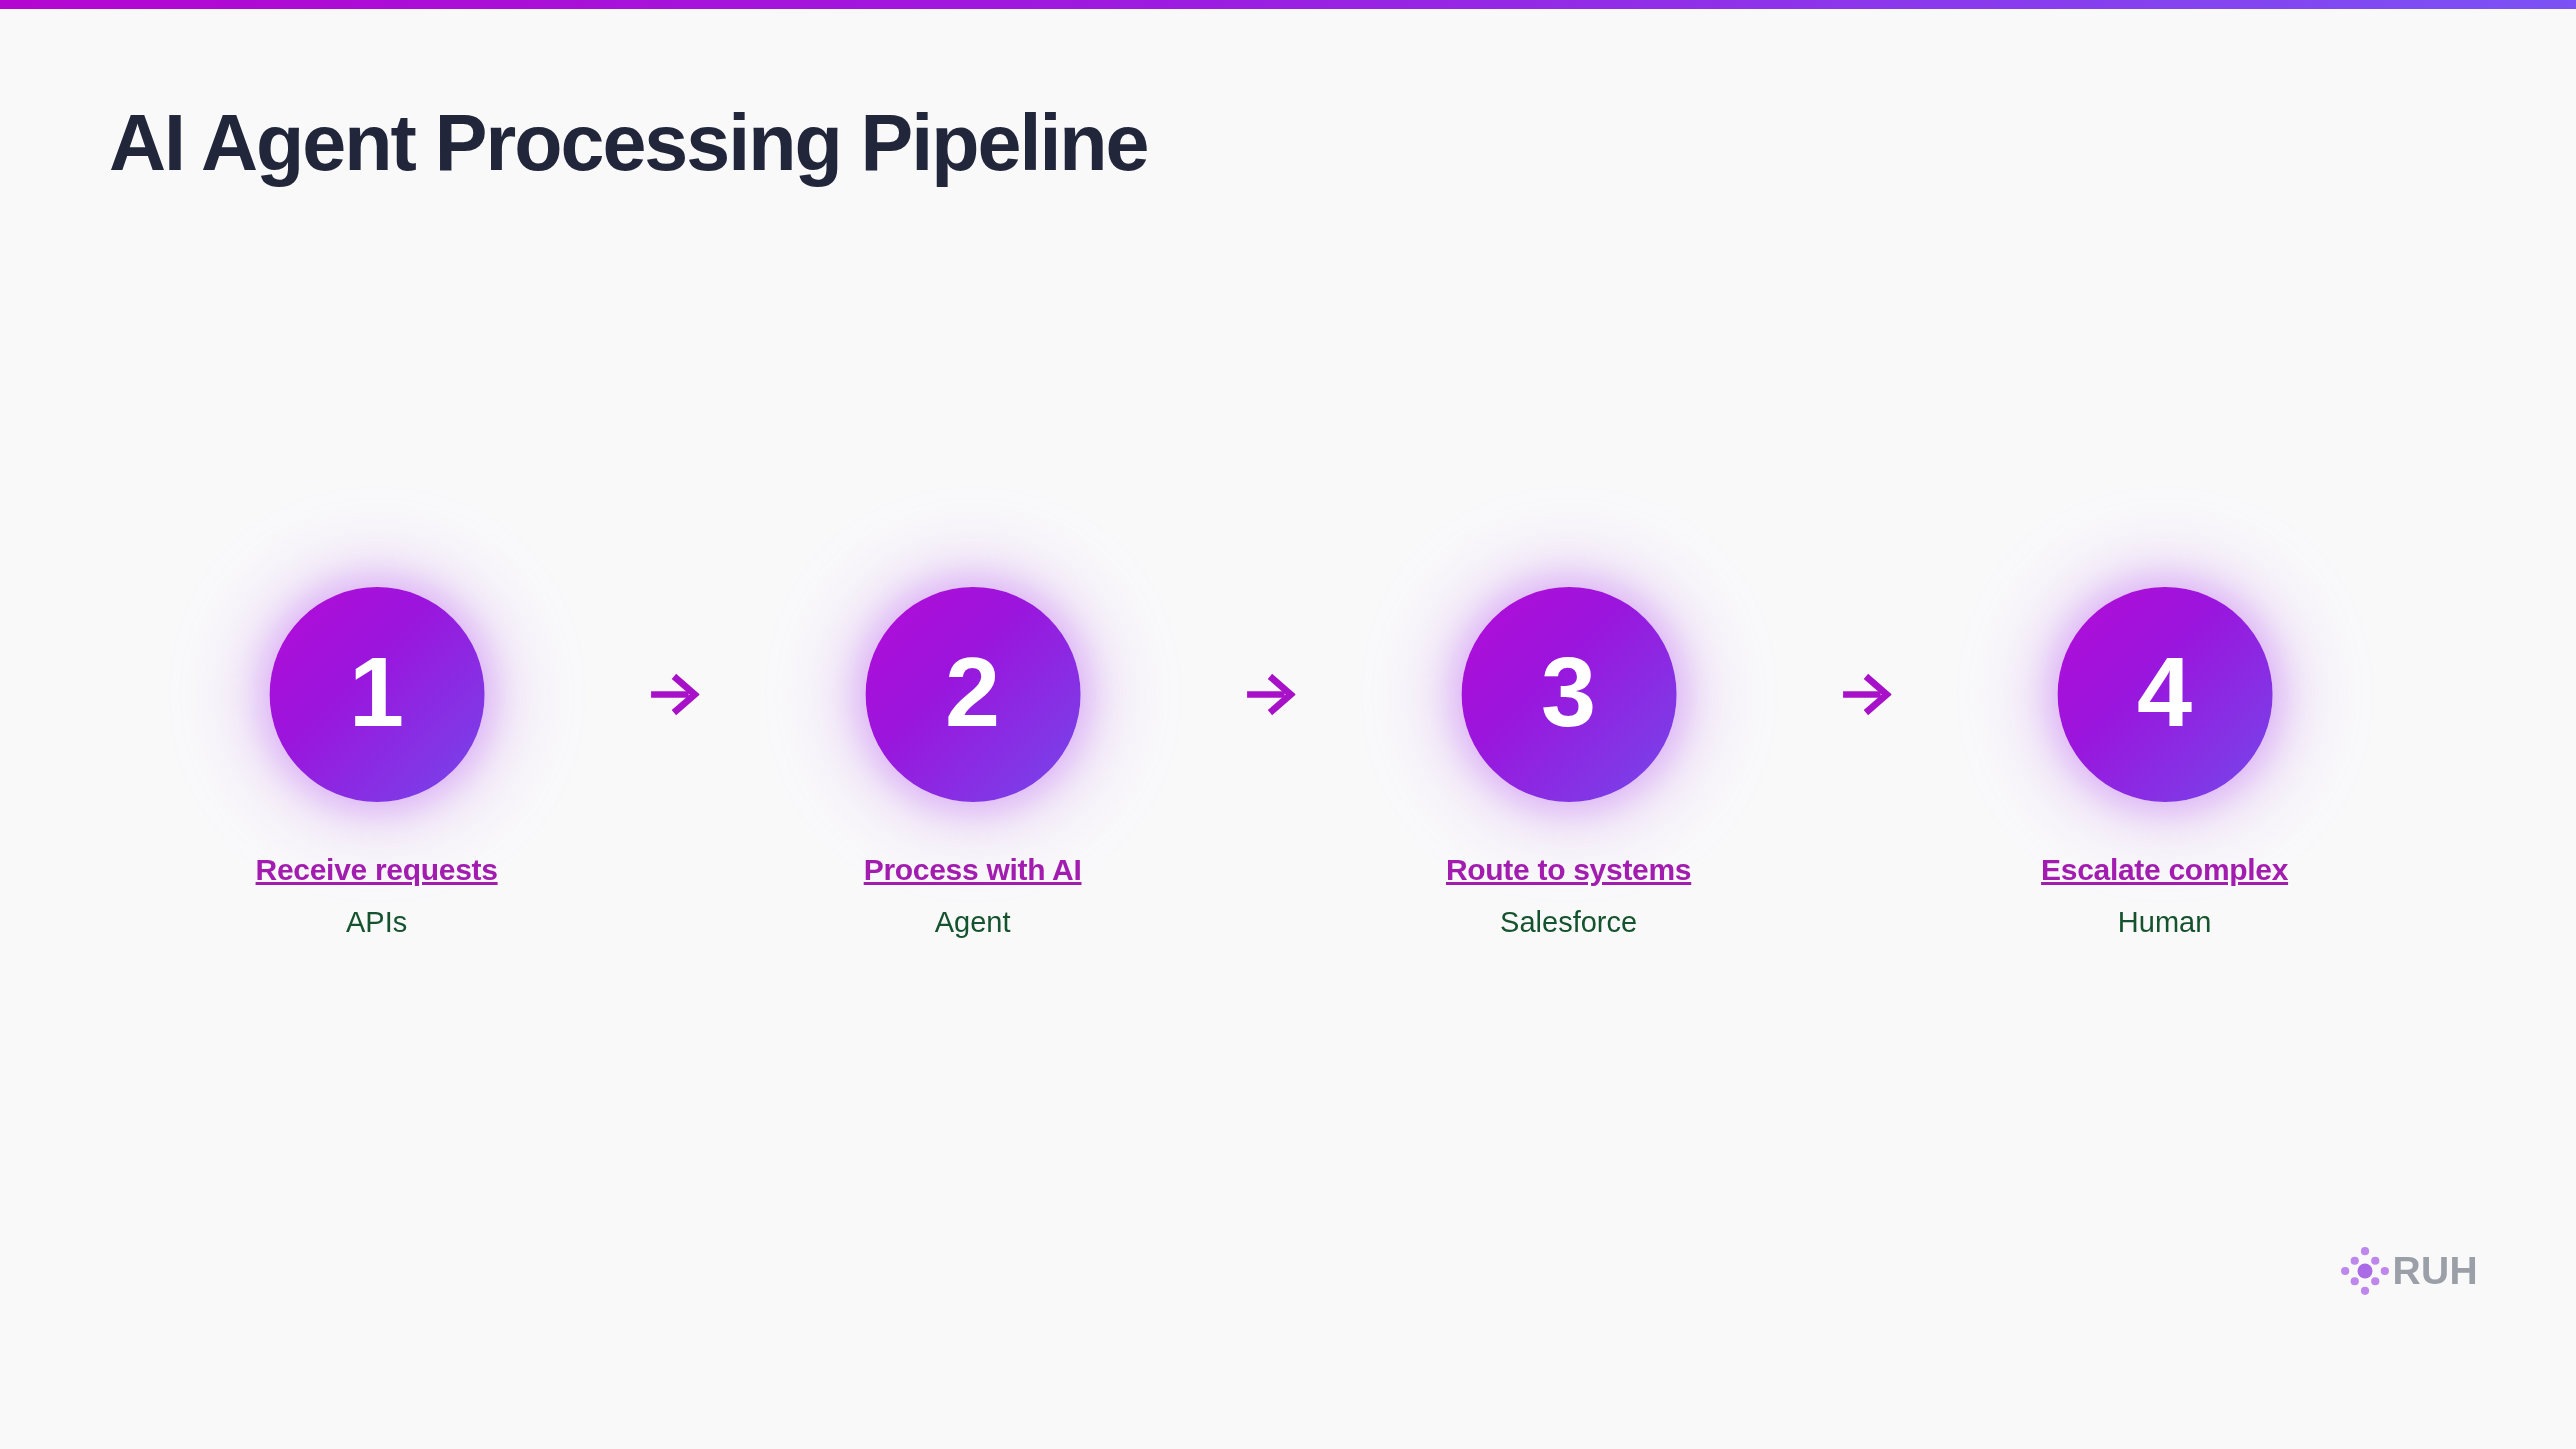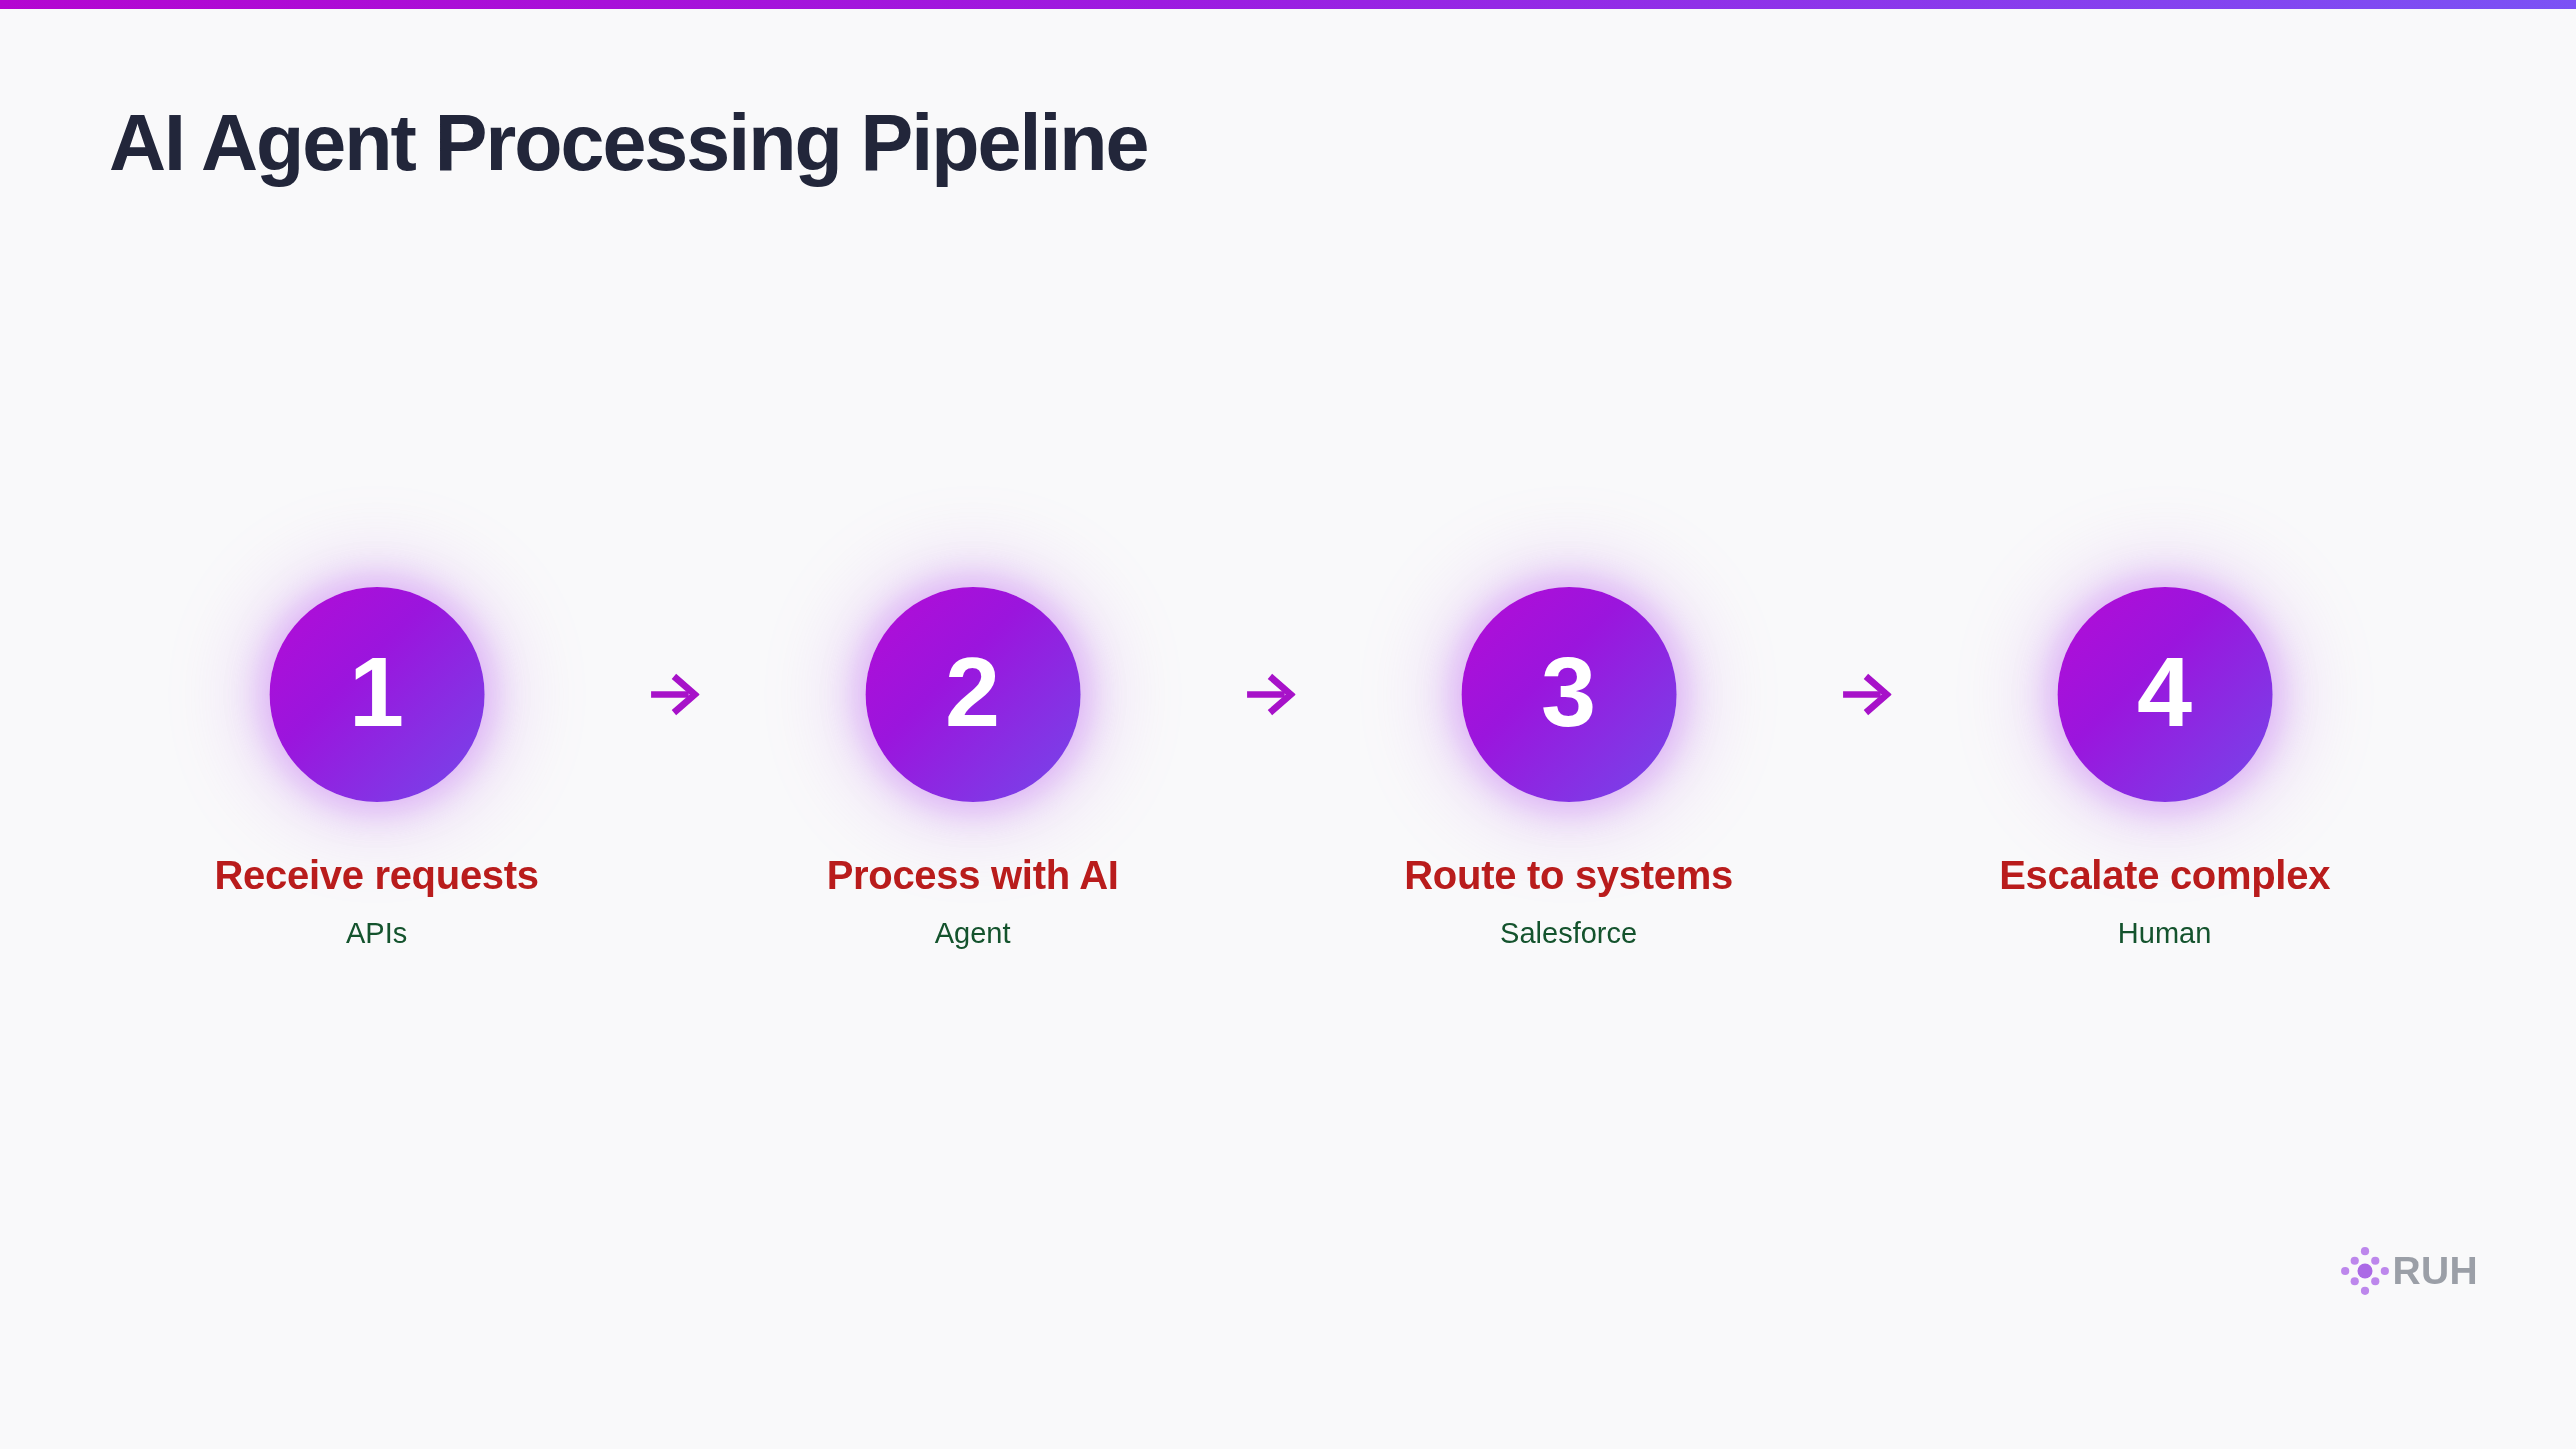--- a/index.html
+++ b/index.html
@@ -77,25 +77,26 @@
   }
   .step-number {
     color: #ffffff;
     font-size: 99px;
     font-weight: 800;
     line-height: 1;
     transform: translateY(-2.7px);
   }
   .step-label {
     margin-top: 51px;
-    font-size: 40px;
+    font-size: 30px;
     font-weight: 700;
-    color: #b91c1c;
+    color: #a21caf;
     letter-spacing: -0.3px;
     white-space: nowrap;
+    text-decoration: underline;
   }
   .step-sublabel {
     margin-top: 19px;
     font-size: 29px;
     font-weight: 400;
     color: #14532d;
     white-space: nowrap;
   }
   .arrow-cell {
     width: 274px;

